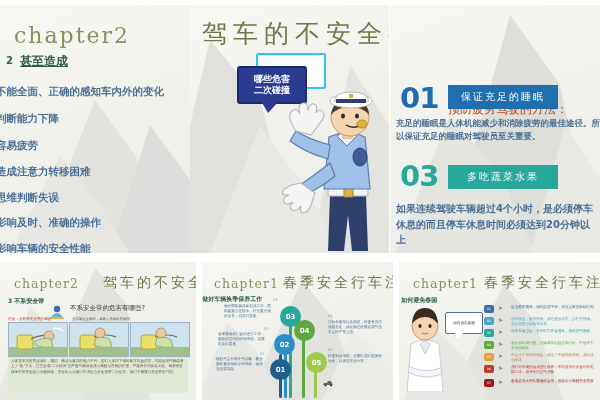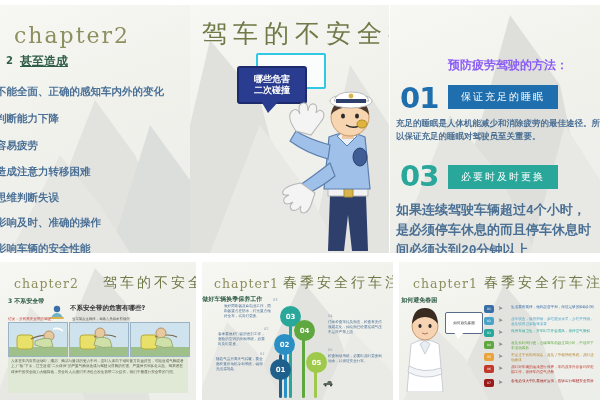--- a/index.html
+++ b/index.html
@@ -64,21 +64,21 @@
     content:"";position:absolute;left:22px;bottom:-11px;
     border-left:7px solid transparent;border-right:11px solid transparent;
     border-top:12px solid #2a3c8f;
   }
 
   
   .cop{position:absolute;}
   .cop svg{display:block;}
 
   
-  .ctitle{position:absolute;color:#8b5cf6;font-weight:bold;white-space:nowrap;}
+  .ctitle{position:absolute;color:#c2410c;font-weight:normal;white-space:nowrap;margin-top:44px;}
   .numlab{position:absolute;font-family:"DejaVu Sans","Liberation Sans",sans-serif;
           font-weight:bold;letter-spacing:-1px;}
   .tagbtn{
     position:absolute;color:#fff;font-weight:normal;text-align:right;
     display:flex;align-items:center;justify-content:center;letter-spacing:2px;
   }
   .cbody{position:absolute;color:#4a6f94;font-weight:bold;line-height:1.55;}
 
   
   #thumb1{left:0;top:262px;width:196px;height:138px;}
@@ -87,21 +87,21 @@
 
   .t-chapter{
     position:absolute;font-family:"DejaVu Serif","Liberation Serif",serif;
     color:#8d8f5e;letter-spacing:1px;white-space:nowrap;
   }
   .t-title{
     position:absolute;font-family:"DejaVu Serif","Liberation Serif",serif;
     color:#6f7a48;letter-spacing:3px;white-space:nowrap;
   }
   .t-sub{position:absolute;color:#2f5e46;font-weight:bold;white-space:nowrap;}
-  .t-q{position:absolute;color:#333;font-weight:bold;white-space:nowrap;}
+  .t-q{position:absolute;color:#333;font-weight:normal;white-space:nowrap;}
 
   
   .comic{position:absolute;background:#cfe3ee;border:1px solid #9bb3c4;}
   .caption-red{position:absolute;color:#c0392b;white-space:nowrap;}
   .para{position:absolute;color:#5b5b4a;line-height:1.5;}
   .greenbar{position:absolute;background:#dfe9d5;}
 
   
   .tl-line{position:absolute;border-radius:2px;}
   .tl-dot{
@@ -226,22 +226,22 @@
       </svg>
     </div>
 
     <div class="ctitle" style="left:58px;top:52px;font-size:12px;">预防疲劳驾驶的方法：</div>
 
     <div class="numlab" style="left:10px;top:76px;font-size:29px;color:#1f6fae;">01</div>
     <div class="tagbtn" style="left:58px;top:80px;width:110px;height:24px;background:#1f6fae;font-size:10px;">保证充足的睡眠</div>
     <div class="cbody" style="left:6px;top:112px;width:206px;font-size:8.5px;">充足的睡眠是人体机能减少和消除疲劳的最佳途径。所以保证充足的睡眠对驾驶员至关重要。</div>
 
     <div class="numlab" style="left:10px;top:154px;font-size:29px;color:#2aa79b;">03</div>
-    <div class="tagbtn" style="left:58px;top:160px;width:110px;height:24px;background:#2aa79b;font-size:10px;">必要时及时更换</div>
-    <div class="cbody" style="left:6px;top:196px;width:200px;font-size:13px;font-family:Liberation Mono, monospace;">如果连续驾驶车辆超过4个小时，是必须停车休息的而且停车休息时间必须达到20分钟以上</div>
+    <div class="tagbtn" style="left:58px;top:160px;width:110px;height:24px;background:#2aa79b;font-size:10px;">多吃蔬菜水果</div>
+    <div class="cbody" style="left:6px;top:196px;width:200px;font-size:10px;">如果连续驾驶车辆超过4个小时，是必须停车休息的而且停车休息时间必须达到20分钟以上</div>
   </div>
 
   <div class="divider" style="left:389px;"></div>
 
   <div class="slide" id="thumb1">
     <div class="paper"></div>
     <div class="mtn">
       <svg viewBox="0 0 196 138" preserveAspectRatio="none">
         <polygon points="95,6 125,40 150,138 40,138" fill="#e2e3de"></polygon>
         <polygon points="30,45 60,75 85,138 -5,138" fill="#e7e8e4"></polygon>

